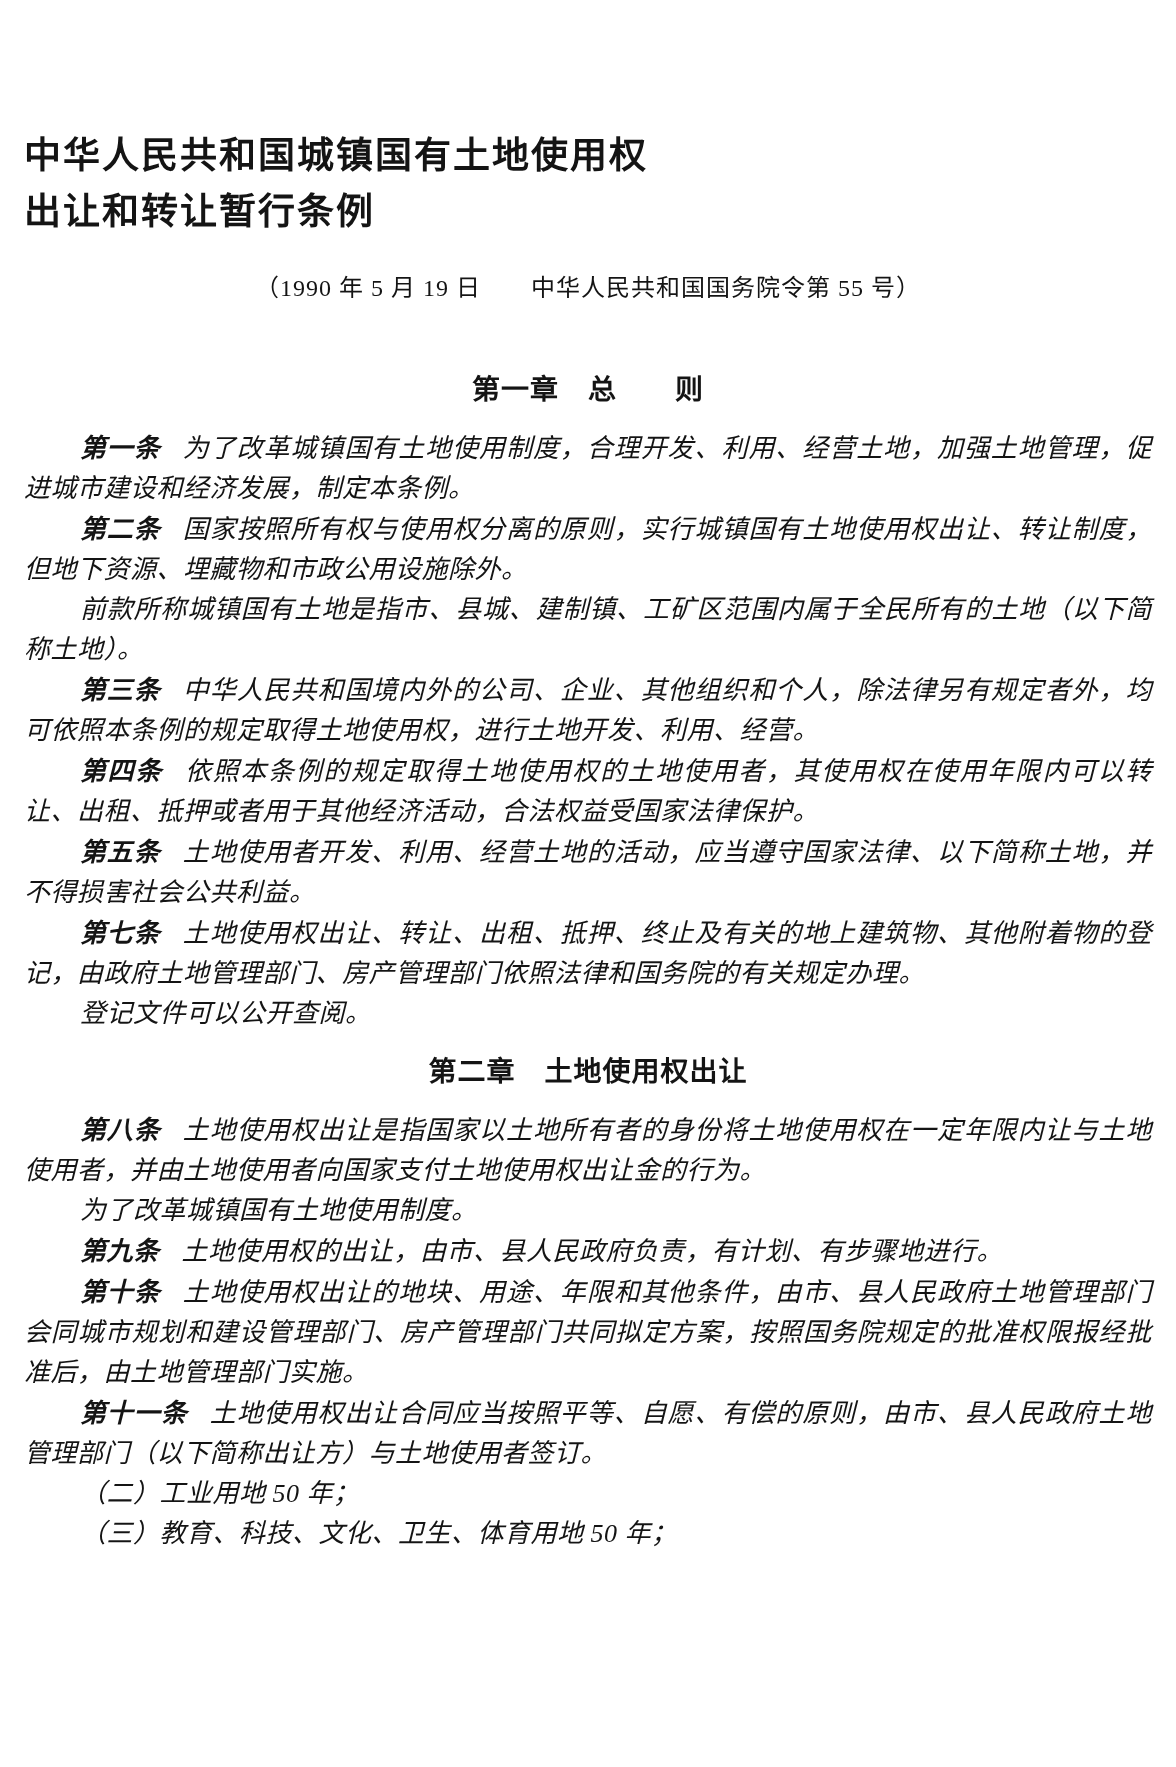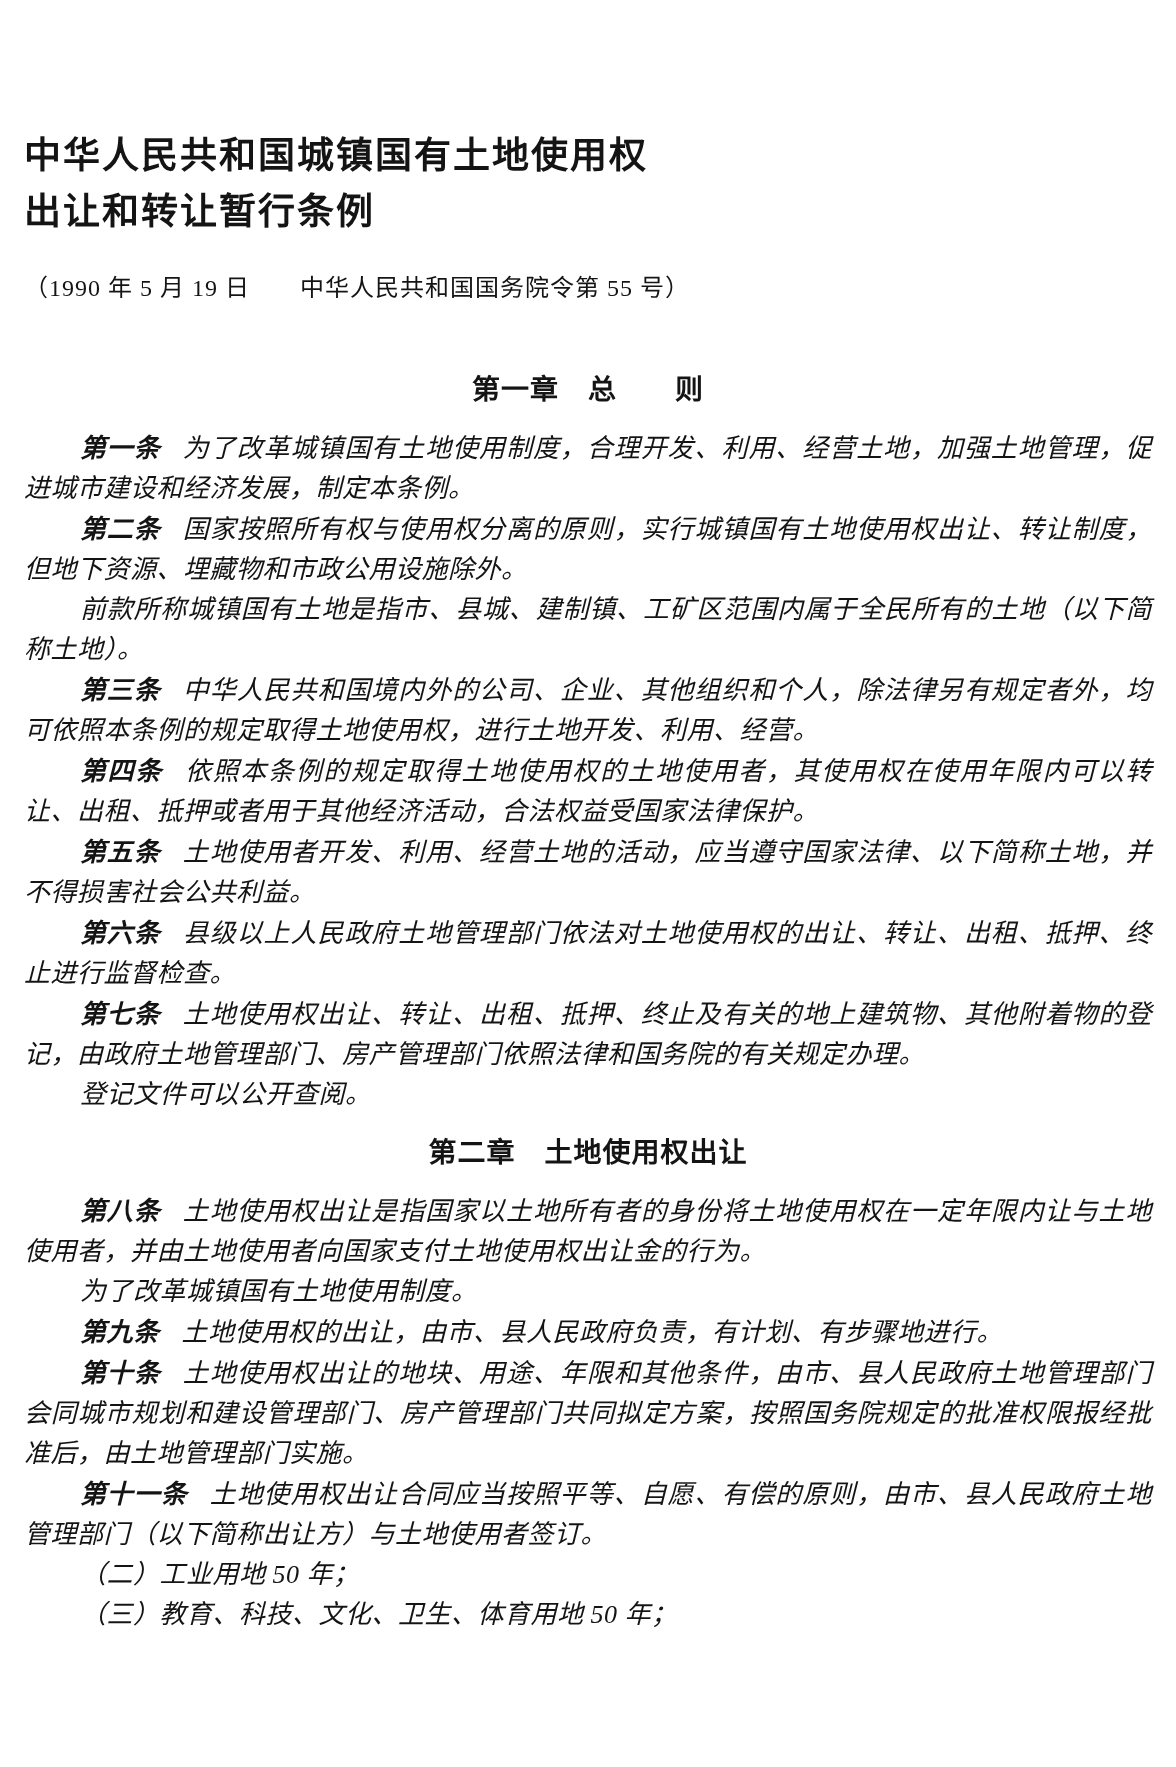--- a/index.html
+++ b/index.html
@@ -25,20 +25,21 @@
     text-align: left;
     font-size: 37px;
     line-height: 56px;
     font-weight: 700;
     letter-spacing: 2px;
     font-family: "Liberation Serif", "DejaVu Serif", serif;
   }
   .dateline {
     margin-top: 30px;
     margin-bottom: 64px;
+    text-align: center;
     font-size: 24px;
     line-height: 36px;
     letter-spacing: 1px;
   }
   .chapter-heading {
     margin: 18px 0 18px 0;
     text-align: center;
     font-size: 28px;
     line-height: 40px;
     font-weight: 700;
@@ -74,21 +75,20 @@
   <div class="dateline">（1990 年 5 月 19 日　　中华人民共和国国务院令第 55 号）</div>
   <div id="document-body">
       <section class="chapter">
         <h2 class="chapter-heading">第一章　总　　则</h2>
         <p class="para"><span class="article-label">第一条</span><span>为了改革城镇国有土地使用制度，合理开发、利用、经营土地，加强土地管理，促进城市建设和经济发展，制定本条例。</span></p>
         <p class="para"><span class="article-label">第二条</span><span>国家按照所有权与使用权分离的原则，实行城镇国有土地使用权出让、转让制度，但地下资源、埋藏物和市政公用设施除外。</span></p>
         <p class="para"><span>前款所称城镇国有土地是指市、县城、建制镇、工矿区范围内属于全民所有的土地（以下简称土地）。</span></p>
         <p class="para"><span class="article-label">第三条</span><span>中华人民共和国境内外的公司、企业、其他组织和个人，除法律另有规定者外，均可依照本条例的规定取得土地使用权，进行土地开发、利用、经营。</span></p>
         <p class="para"><span class="article-label">第四条</span><span>依照本条例的规定取得土地使用权的土地使用者，其使用权在使用年限内可以转让、出租、抵押或者用于其他经济活动，合法权益受国家法律保护。</span></p>
         <p class="para"><span class="article-label">第五条</span><span>土地使用者开发、利用、经营土地的活动，应当遵守国家法律、以下简称土地，并不得损害社会公共利益。</span></p>
-        <p class="para"><span class="article-label">第六条</span><span>县级以上人民政府土地管理部门依法对土地使用权的出让、转让、出租、抵押、终止进行监督检查。</span></p>
         <p class="para"><span class="article-label">第七条</span><span>土地使用权出让、转让、出租、抵押、终止及有关的地上建筑物、其他附着物的登记，由政府土地管理部门、房产管理部门依照法律和国务院的有关规定办理。</span></p>
         <p class="para"><span>登记文件可以公开查阅。</span></p>
       </section>
       <section class="chapter">
         <h2 class="chapter-heading">第二章　土地使用权出让</h2>
         <p class="para"><span class="article-label">第八条</span><span>土地使用权出让是指国家以土地所有者的身份将土地使用权在一定年限内让与土地使用者，并由土地使用者向国家支付土地使用权出让金的行为。</span></p>
         <p class="para"><span>为了改革城镇国有土地使用制度。</span></p>
         <p class="para"><span class="article-label">第九条</span><span>土地使用权的出让，由市、县人民政府负责，有计划、有步骤地进行。</span></p>
         <p class="para"><span class="article-label">第十条</span><span>土地使用权出让的地块、用途、年限和其他条件，由市、县人民政府土地管理部门会同城市规划和建设管理部门、房产管理部门共同拟定方案，按照国务院规定的批准权限报经批准后，由土地管理部门实施。</span></p>
         <p class="para"><span class="article-label">第十一条</span><span>土地使用权出让合同应当按照平等、自愿、有偿的原则，由市、县人民政府土地管理部门（以下简称出让方）与土地使用者签订。</span></p>

